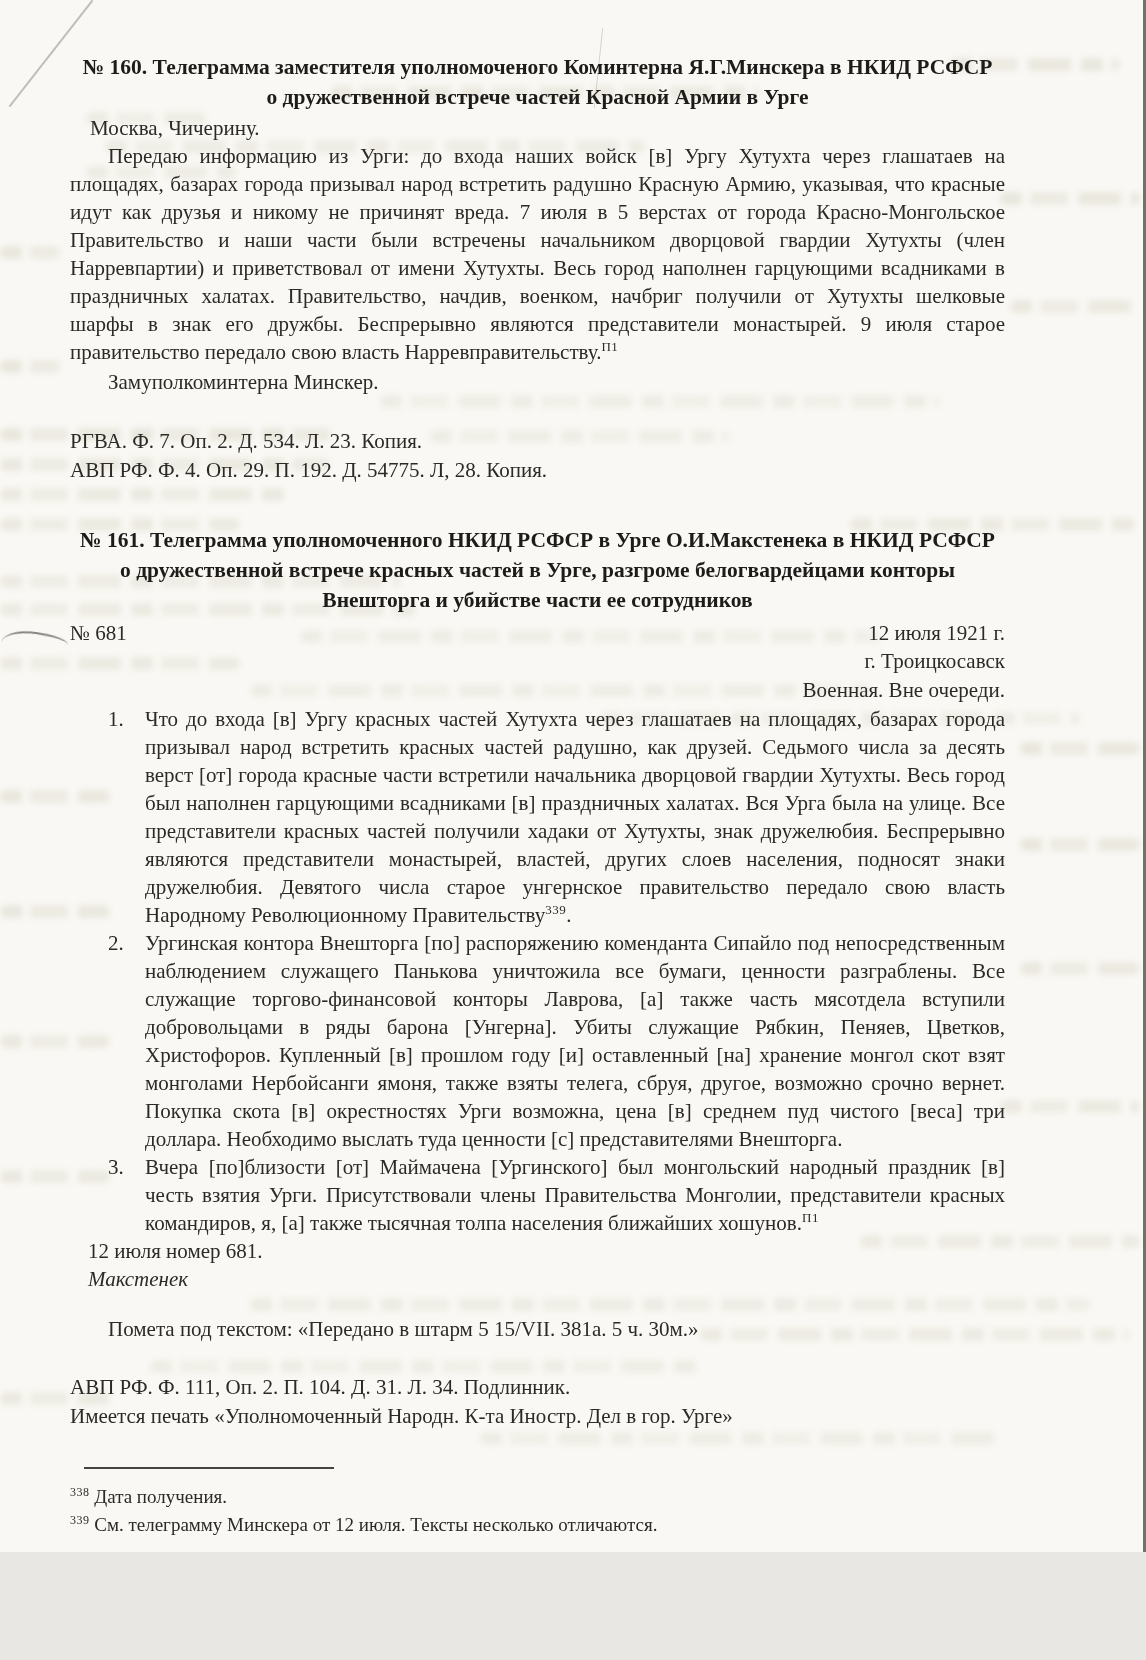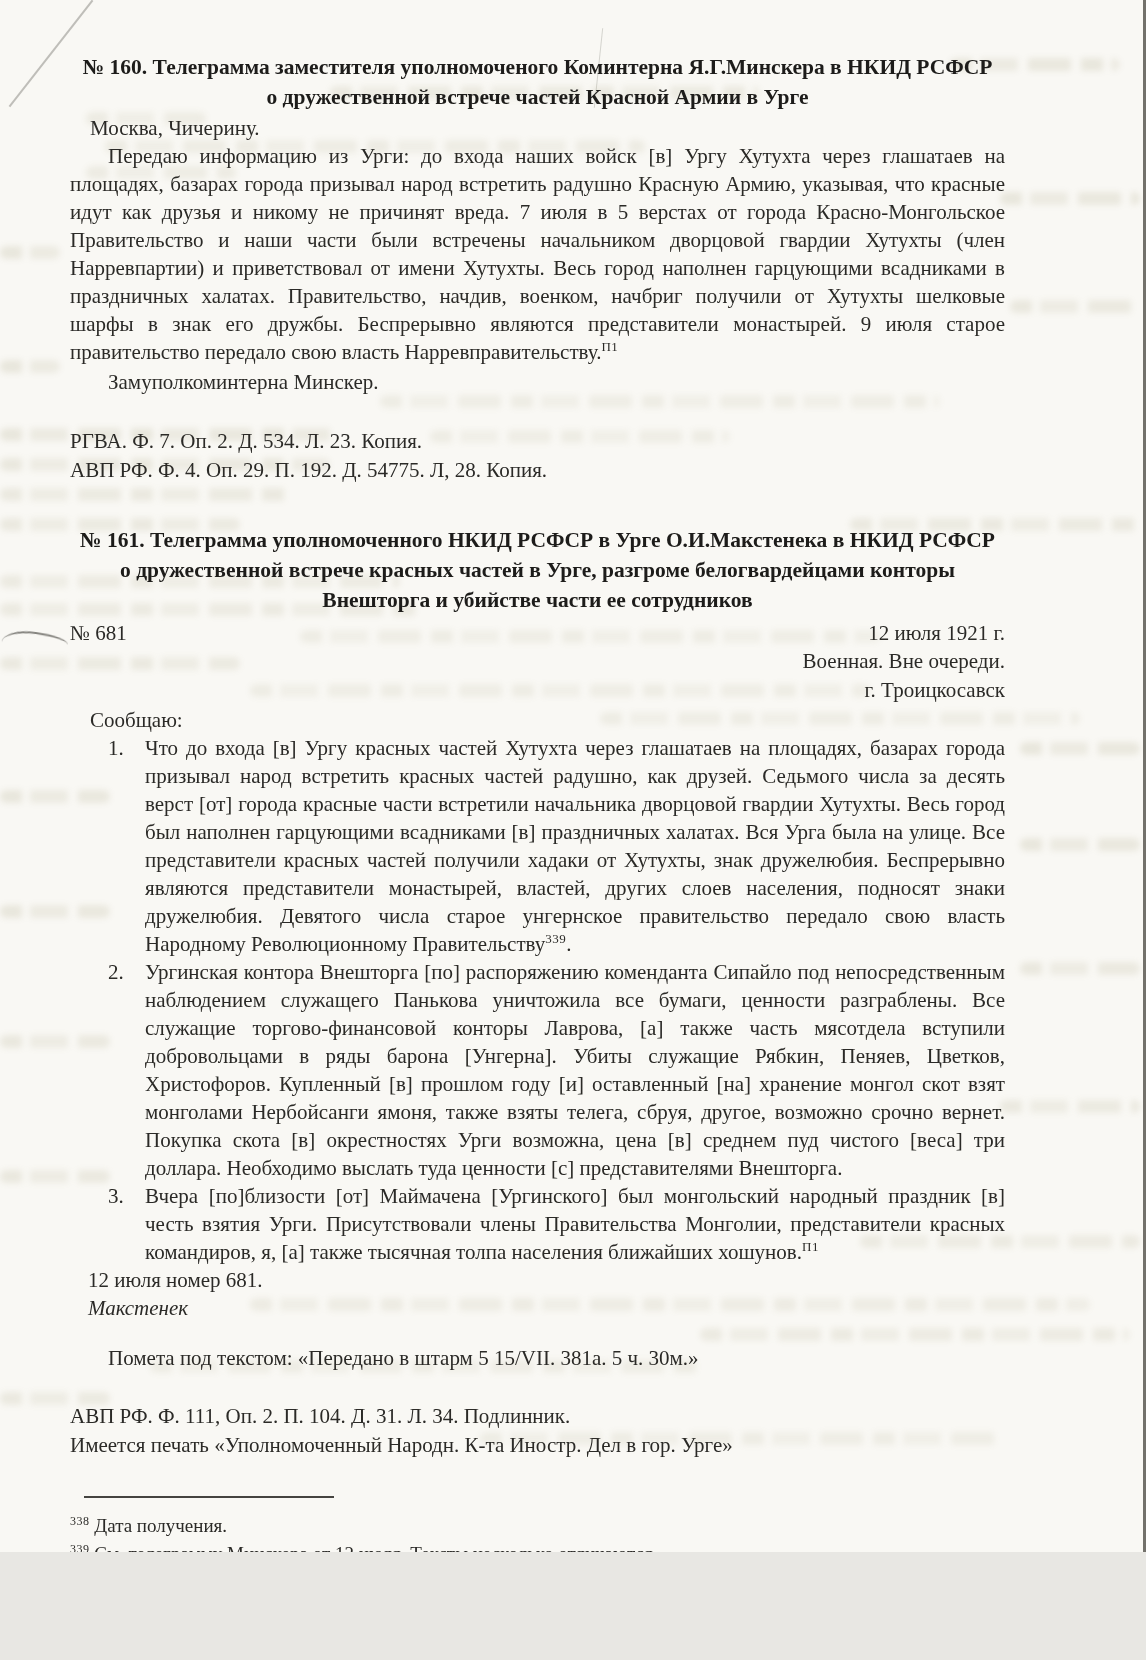--- a/index.html
+++ b/index.html
@@ -130,25 +130,24 @@
         <span>№ 161. Телеграмма уполномоченного НКИД РСФСР в Урге О.И.Макстенека в НКИД РСФСР</span><br>
         <span>о дружественной встрече красных частей в Урге, разгроме белогвардейцами конторы</span><br>
         <span>Внешторга и убийстве части ее сотрудников</span>
       </h1>
 
       <div class="num-row" style="margin-top:4px;">
         <div>№ 681</div>
         <div>12 июля 1921 г.</div>
       </div>
       <div class="right-block">
+        <div>г. Троицкосавск</div>
         <div>Военная. Вне очереди.</div>
-        <div>г. Троицкосавск</div>
       </div>
 
-      <p class="salut" style="margin-top:1px;text-indent:20px;">Сообщаю:</p>
 
       <div class="li">
         <span class="li-num">1.</span>
         <span>Что до входа [в] Ургу красных частей Хутухта через глашатаев на площадях, базарах города призывал народ встретить красных частей радушно, как друзей. Седьмого числа за десять верст [от] города красные части встретили начальника дворцовой гвардии Хутухты. Весь город был наполнен гарцующими всадниками [в] праздничных халатах. Вся Урга была на улице. Все представители красных частей получили хадаки от Хутухты, знак дружелюбия. Беспрерывно являются представители монастырей, властей, других слоев населения, подносят знаки дружелюбия. Девятого числа старое унгернское правительство передало свою власть Народному Революционному Правительству</span><sup>339</sup><span>.</span>
       </div>
 
       <div class="li">
         <span class="li-num">2.</span>
         <span>Ургинская контора Внешторга [по] распоряжению коменданта Сипайло под непосредственным наблюдением служащего Панькова уничтожила все бумаги, ценности разграблены. Все служащие торгово-финансовой конторы Лаврова, [а] также часть мясотдела вступили добровольцами в ряды барона [Унгерна]. Убиты служащие Рябкин, Пеняев, Цветков, Христофоров. Купленный [в] прошлом году [и] оставленный [на] хранение монгол скот взят монголами Нербойсанги ямоня, также взяты телега, сбруя, другое, возможно срочно вернет. Покупка скота [в] окрестностях Урги возможна, цена [в] среднем пуд чистого [веса] три доллара. Необходимо выслать туда ценности [с] представителями Внешторга.</span>
       </div>

